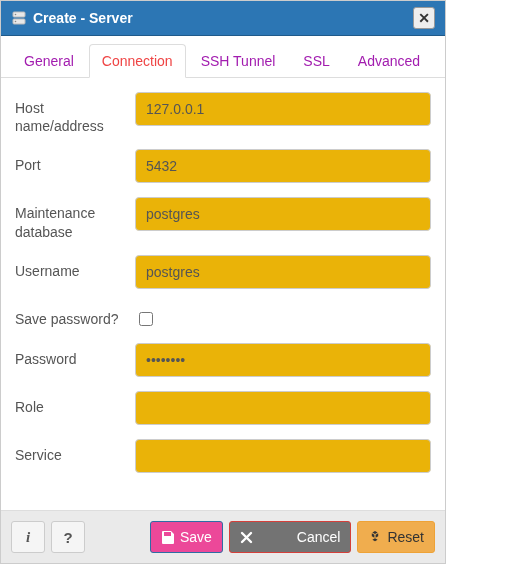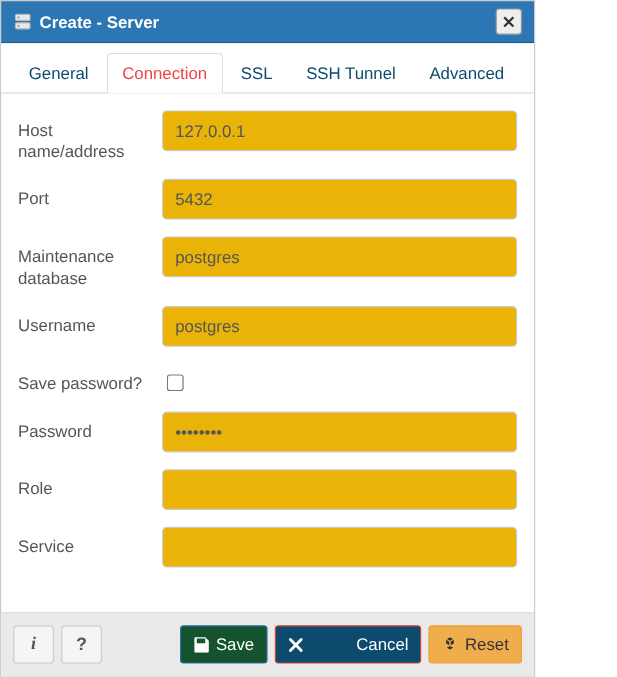--- a/index.html
+++ b/index.html
@@ -60,21 +60,21 @@
   }
   .tabs {
     display: flex;
     padding: 8px 10px 0 10px;
     border-bottom: 1px solid #ddd;
     gap: 2px;
     background: #fff;
   }
   .tab {
     padding: 8px 12px;
-    color: #0c4a6e;
+    color: #a21caf;
     cursor: pointer;
     border: 1px solid transparent;
     border-bottom: none;
     border-top-left-radius: 4px;
     border-top-right-radius: 4px;
     margin-bottom: -1px;
     font-size: 14px;
   }
   .tab.active {
     color: #ef4444;
@@ -150,22 +150,22 @@
     padding: 0 10px;
     border-radius: 3px;
     border: 1px solid transparent;
     display: flex;
     align-items: center;
     gap: 5px;
     cursor: pointer;
     color: #fff;
     font-size: 14px;
   }
-  .btn-save { background: #14532d; border-color: #2e6da4; }
-  .btn-cancel { background: #0c4a6e; border-color: #d43f3a; gap: 44px; }
+  .btn-save { background: #ec4899; border-color: #2e6da4; }
+  .btn-cancel { background: #737373; border-color: #d43f3a; gap: 44px; }
   .btn-reset { background: #f0ad4e; border-color: #eea236; color: #333; text-align: right; }
   .btn-reset .btn-icon { color: #333; }
   .btn-icon {
     display: flex;
     align-items: center;
     justify-content: center;
   }
   .btn-icon svg { display: block; }
 </style>
 </head>
@@ -184,22 +184,22 @@
     </span>
     <span class="titlebar-title">Create - Server</span>
     <span class="close-btn">
       <span>✕</span>
     </span>
   </div>
 
   <div class="tabs">
     <div class="tab">General</div>
     <div class="tab active">Connection</div>
+    <div class="tab">SSH Tunnel</div>
     <div class="tab">SSL</div>
-    <div class="tab">SSH Tunnel</div>
     <div class="tab">Advanced</div>
   </div>
 
   <div class="form-body">
 
     <div class="form-row">
       <div class="form-label">Host name/address</div>
       <div class="form-field">
         <input class="text-input" type="text" value="127.0.0.1" style="">
       </div>

